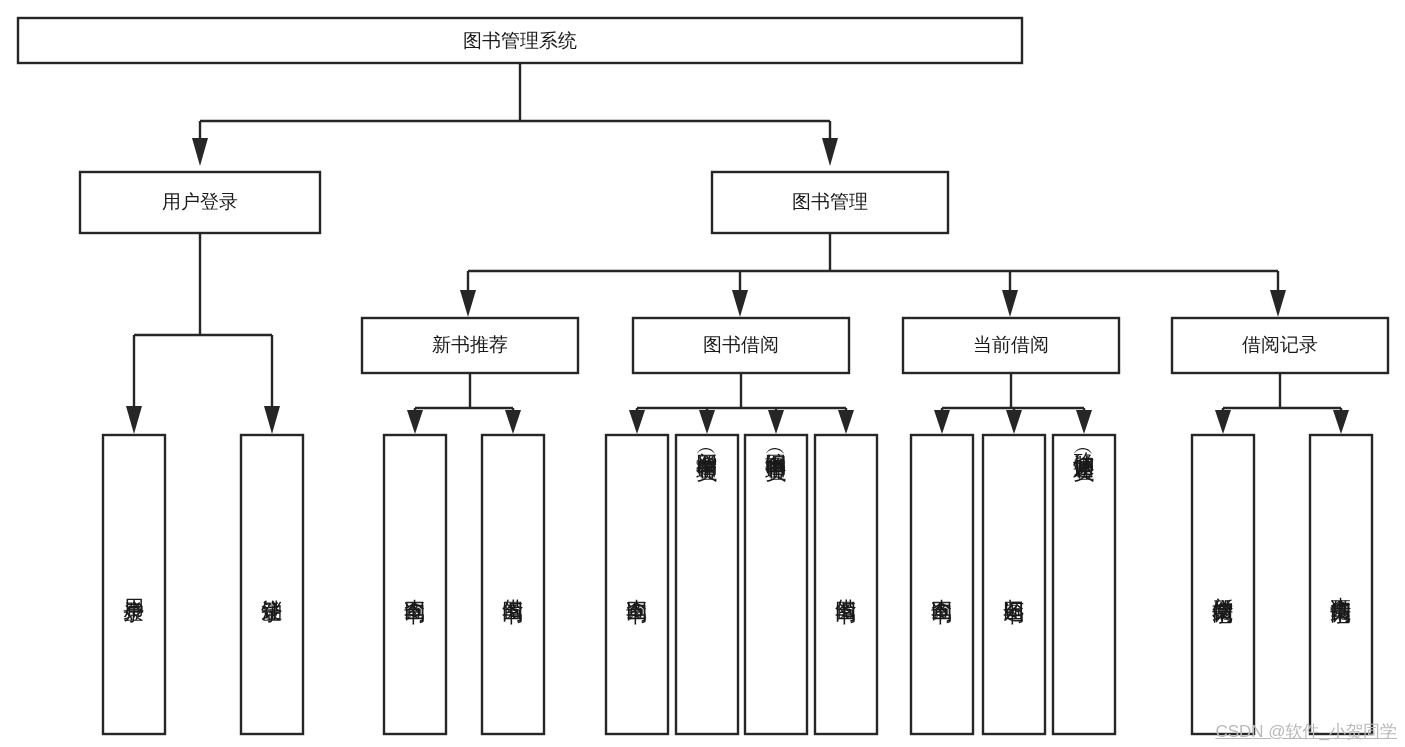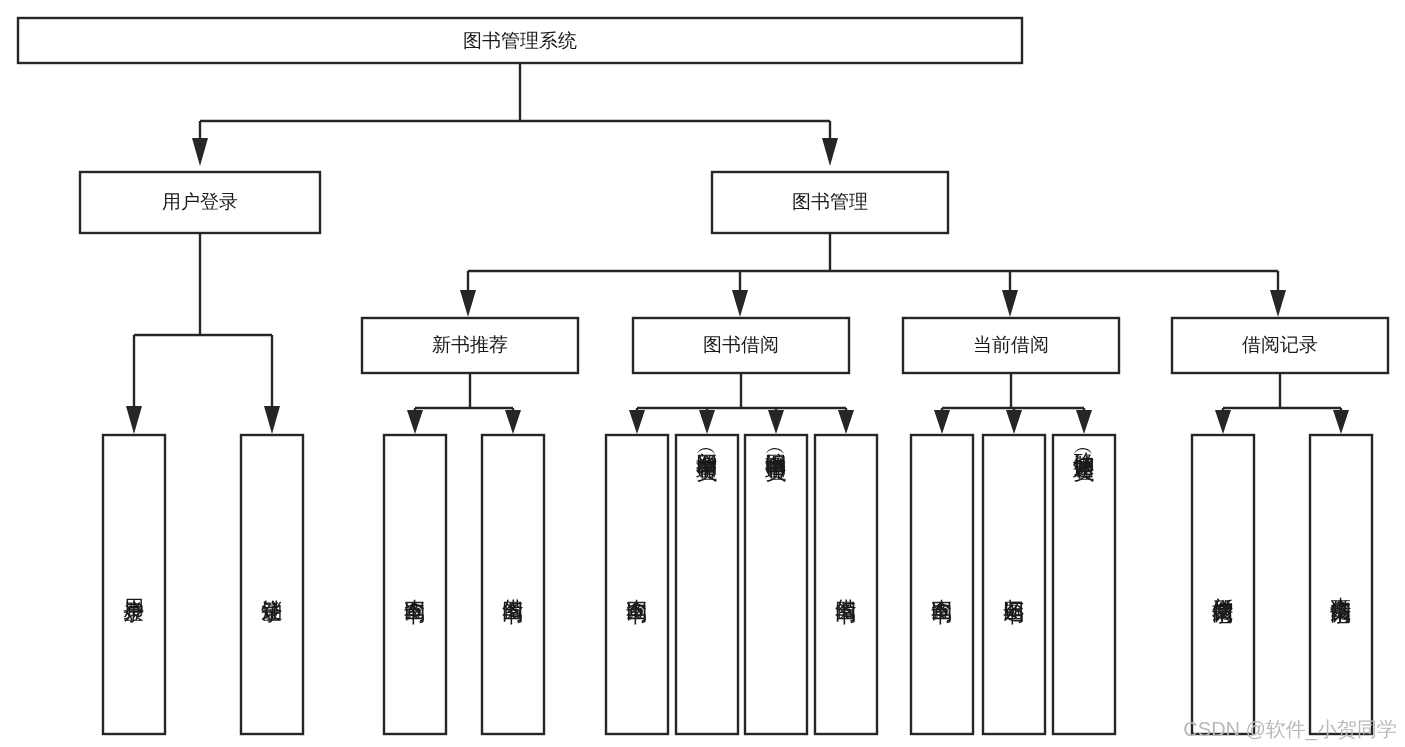--- a/index.html
+++ b/index.html
@@ -65,24 +65,25 @@
     letter-spacing: 1.5px;
     color: #1a1a1a;
     white-space: nowrap;
     text-align: center;
   }
   .watermark {
     position: absolute;
     right: 8px;
     bottom: 4px;
     font-family: "Liberation Sans", "DejaVu Sans", sans-serif;
-    font-size: 20px;
+    font-size: 17px;
     color: #b9b9b9;
     white-space: nowrap;
     pointer-events: none;
+    text-decoration: underline;
   }
 </style>
 </head>
 <body>
 
 <div id="diagram-root">
 
   <svg class="diagram-canvas" viewBox="0 0 1405 747" xmlns="http://www.w3.org/2000/svg">
 
     <g>

